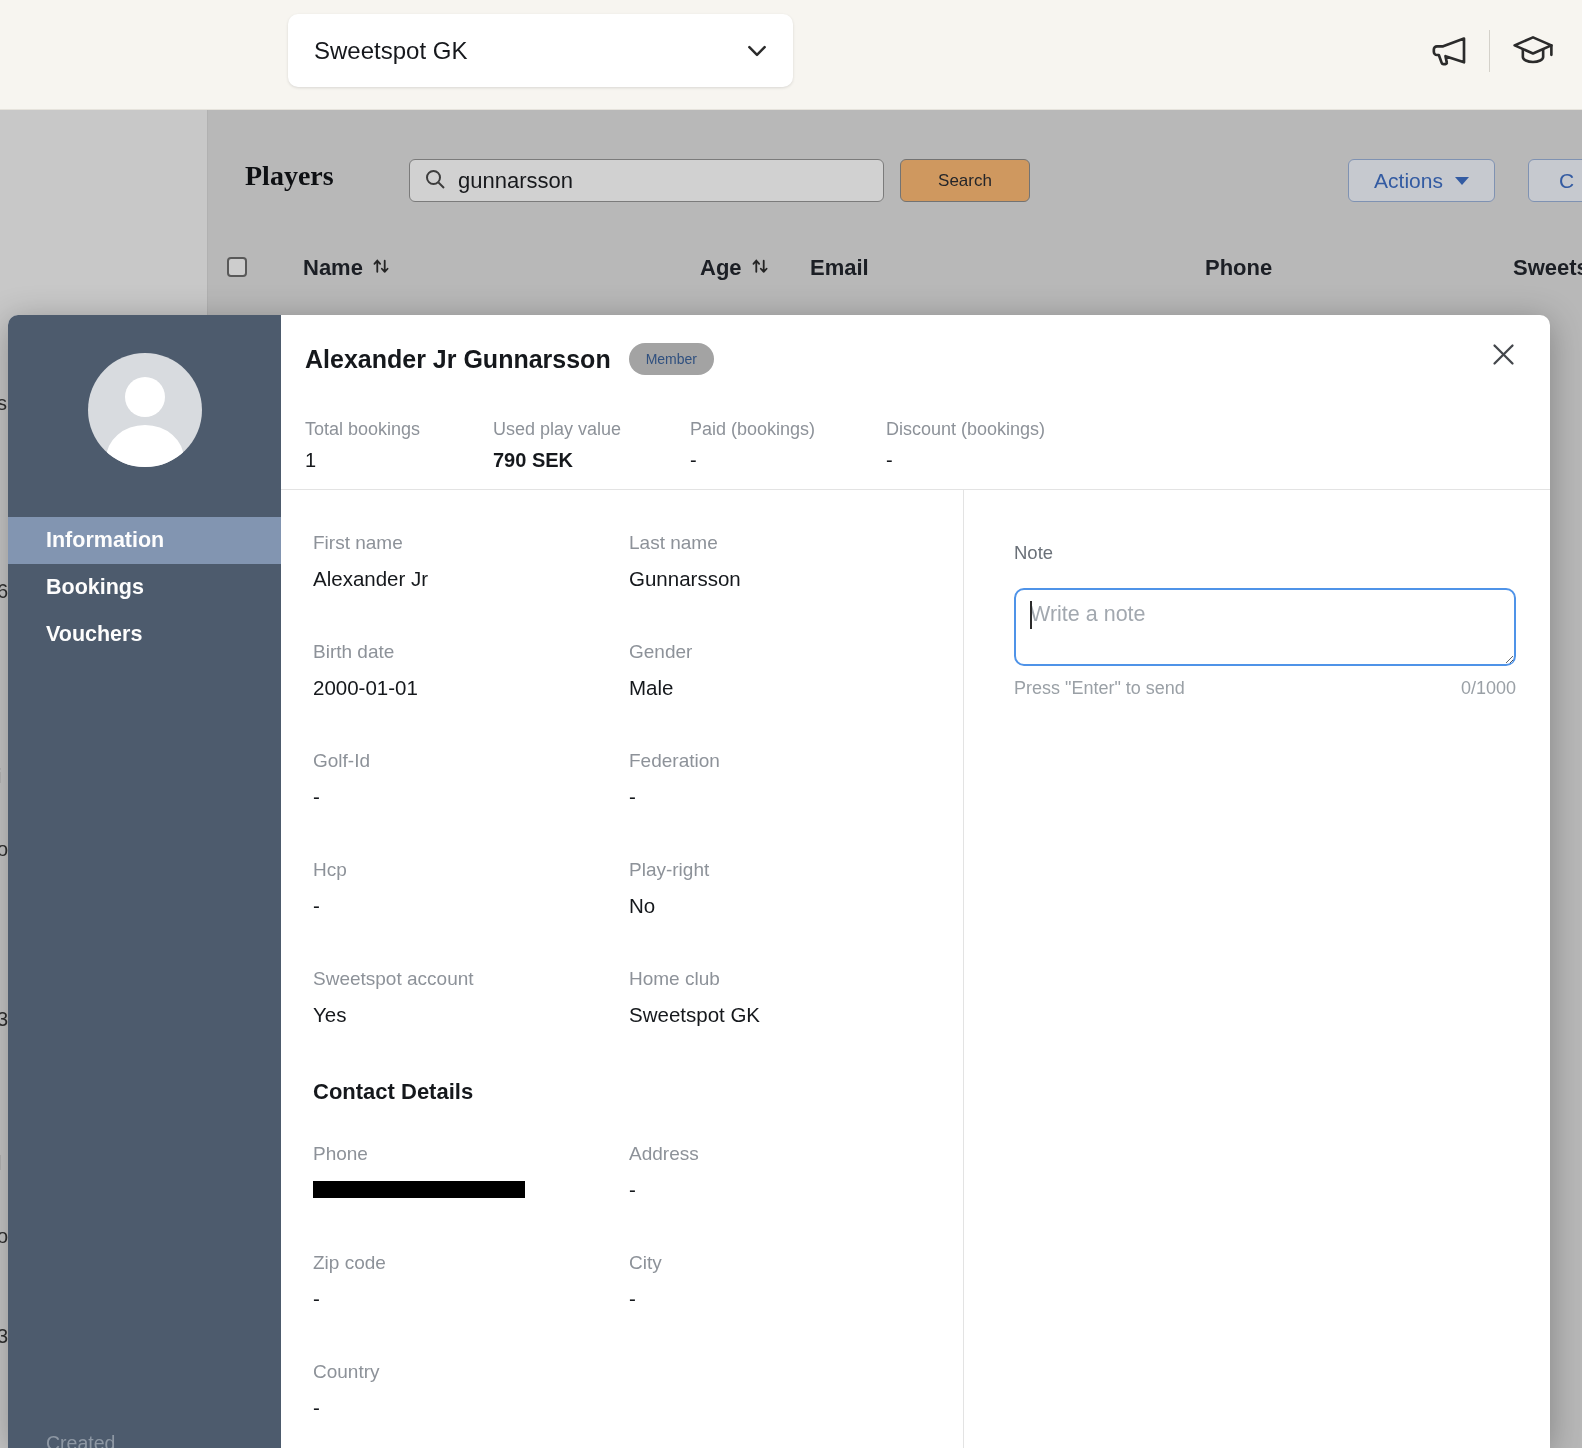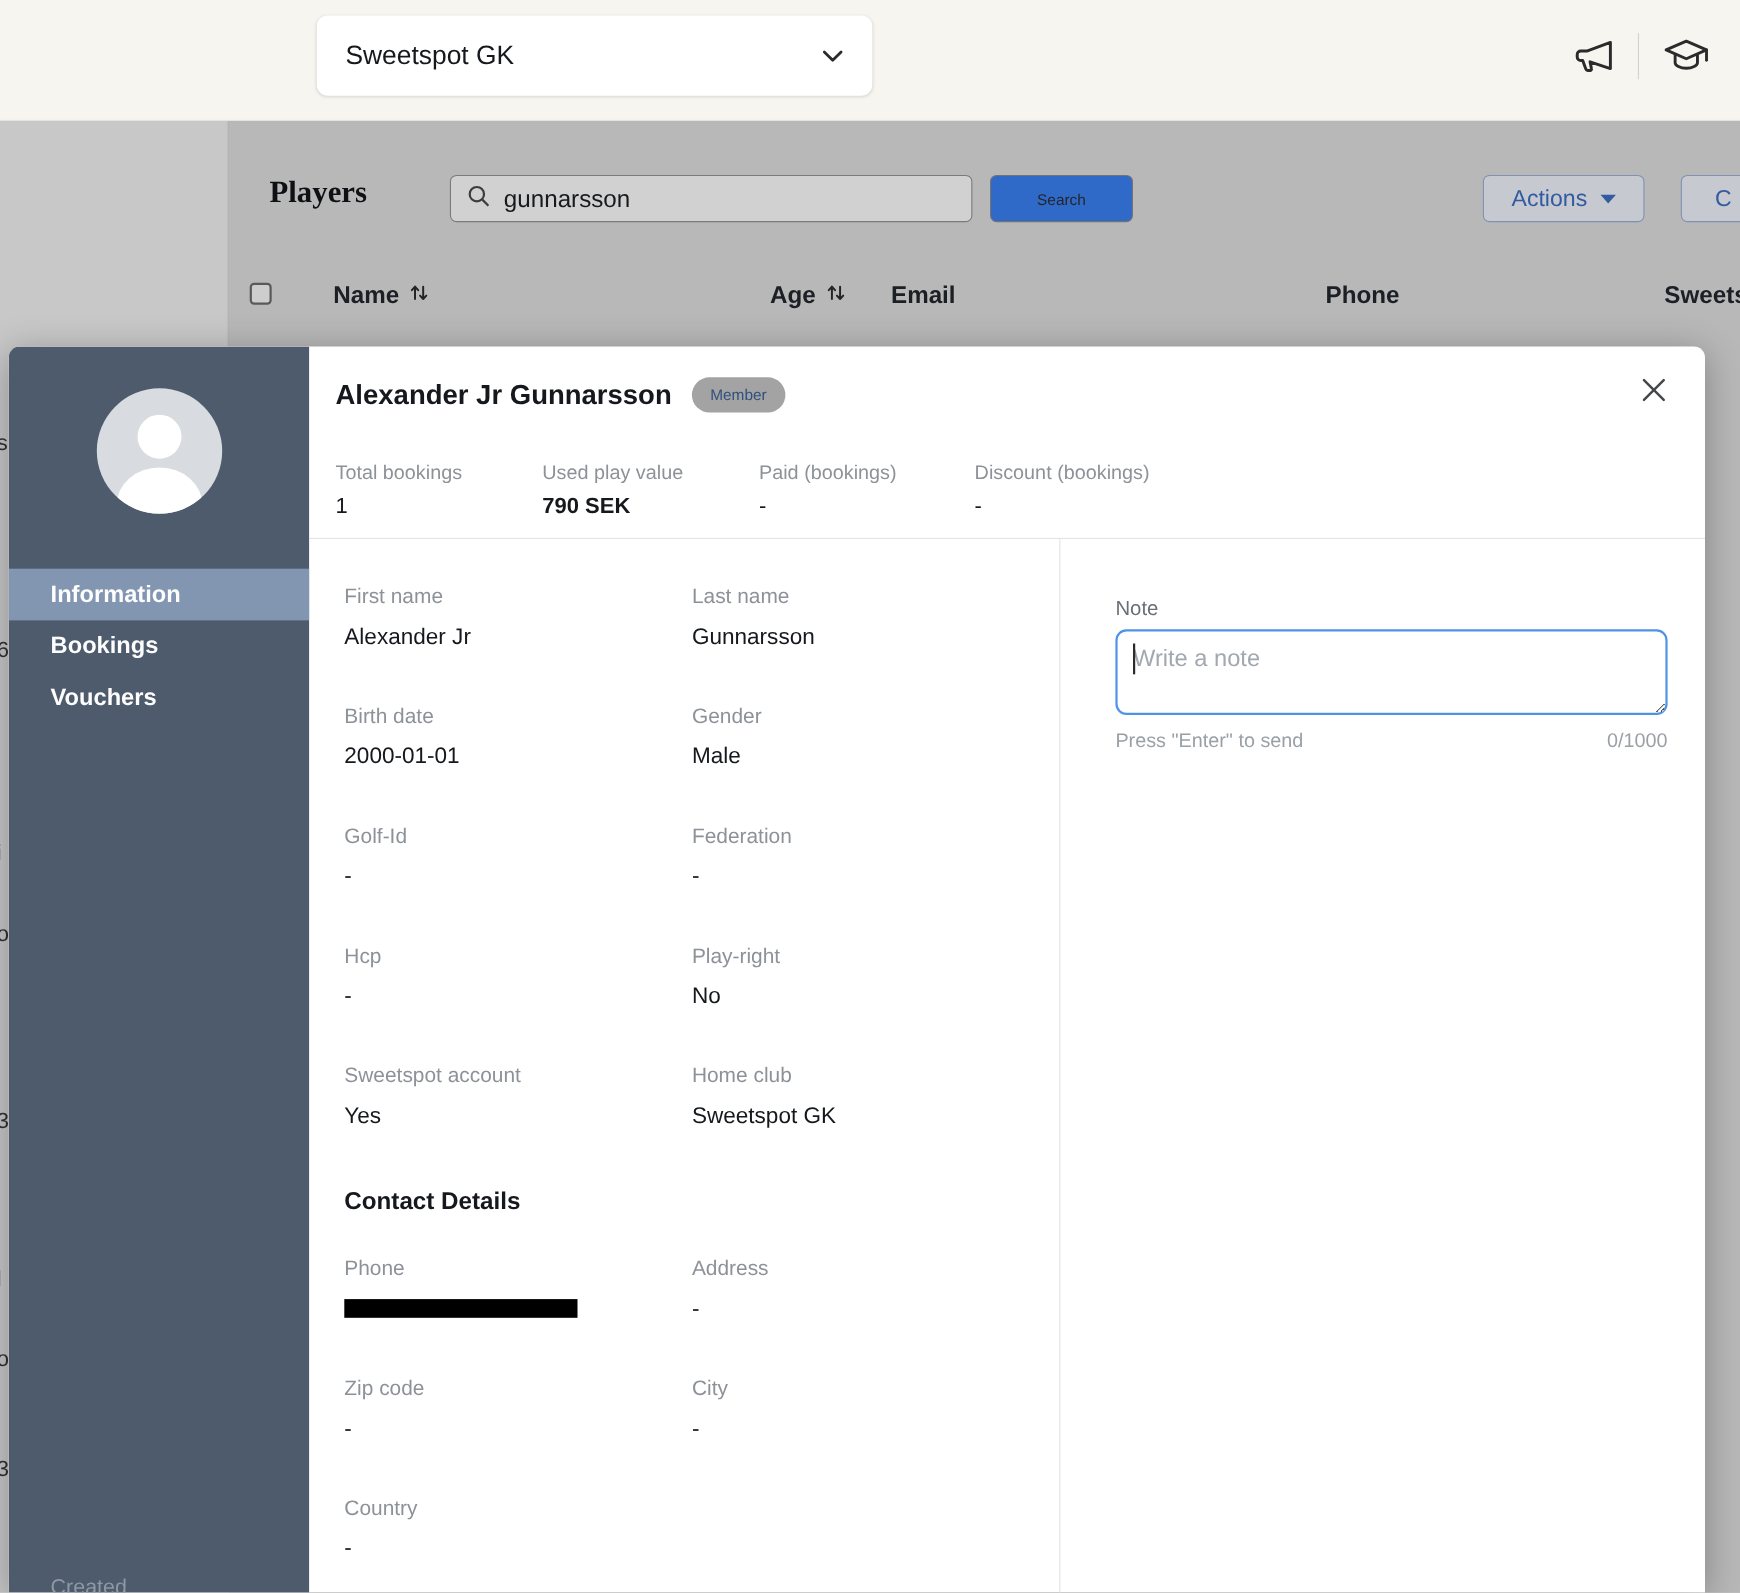--- a/index.html
+++ b/index.html
@@ -26,21 +26,21 @@
   .page-sidebar { position:absolute; left:0; top:0; bottom:0; width:208px; background:#f4f4f4; border-right:1px solid #d8d8d8; }
   .edge-frag { position:absolute; left:-3px; font-size:20px; color:#3c3c3c; }
   .page-title { position:absolute; left:245px; top:50px; font-size:28px; font-weight:bold; color:#121418;font-family:Liberation Serif, serif; }
   .search-box {
     position:absolute; left:409px; top:49px; width:475px; height:43px; background:#fff;
     border:1px solid #979797; border-radius:6px; display:flex; align-items:center; padding:0 14px; gap:12px;
   }
   .search-box .q { font-size:22px; color:#1d1f23; }
   .btn-plain {
     position:absolute; top:49px; height:43px; display:flex; align-items:center; justify-content:center;
-    border:1px solid #8d8d8d; border-radius:6px; background:#3b82f6; font-size:14px; color:#2c2e33; cursor:pointer;
+    border:1px solid #8d8d8d; border-radius:6px; background:#fdba74; font-size:17px; color:#2c2e33; cursor:pointer;
   }
   .btn-search { left:900px; width:130px; }
   .btn-actions {
     position:absolute; left:1348px; top:49px; width:147px; height:43px; border:1px solid #9cb2da;
     border-radius:6px; background:#f2f6fd; color:#3f6fc6; font-size:21px; display:flex;
     align-items:center; justify-content:center; gap:12px; cursor:pointer;
   }
   .caret-down { width:0; height:0; border-left:7px solid transparent; border-right:7px solid transparent; border-top:8px solid #3f6fc6; }
   .btn-create {
     position:absolute; left:1528px; top:49px; width:140px; height:43px; border:1px solid #9cb2da;
@@ -85,21 +85,21 @@
   .field .lbl { font-size:19px; color:#8d9299; }
   .field .val { font-size:20.5px; color:#15181c; margin-top:13px; }
   .contact-heading { margin-top:52px; font-size:22px; font-weight:bold; color:#15181c; }
   .contact-grid { margin-top:38px; }
   .email-val { display:flex; align-items:center; gap:10px; margin-top:13px; }
   .email-val .txt { font-size:20.5px; color:#15181c; }
   .redacted { width:212px; height:17px; background:#000; margin-top:16px; }
 
   .note-col { flex:1; border-left:1px solid #e3e3e3; padding:52px 34px 0 50px; min-width:0; }
   .note-label { font-size:18.5px; color:#6a7078; }
-  .note-wrap { position:relative; margin-top:8px;text-decoration:underline; }
+  .note-wrap { position:relative; margin-top:24px;text-decoration:underline; }
   .note-input {
     width:100%; height:78px; border:2px solid #4f93e8; border-radius:10px; padding:12px 14px;
     font-family:"Liberation Sans","DejaVu Sans",sans-serif; font-size:21.5px; color:#1d1f23; resize:both; outline:none;
   }
   .note-input::placeholder { color:#a2a8af; }
   .note-caret { position:absolute; left:16px; top:13px; width:2px; height:28px; background:#2b2b2b; }
   .note-footer { display:flex; justify-content:space-between; margin-top:8px; font-size:18px; color:#9aa0a6; }
 </style>
 </head>
 <body>

